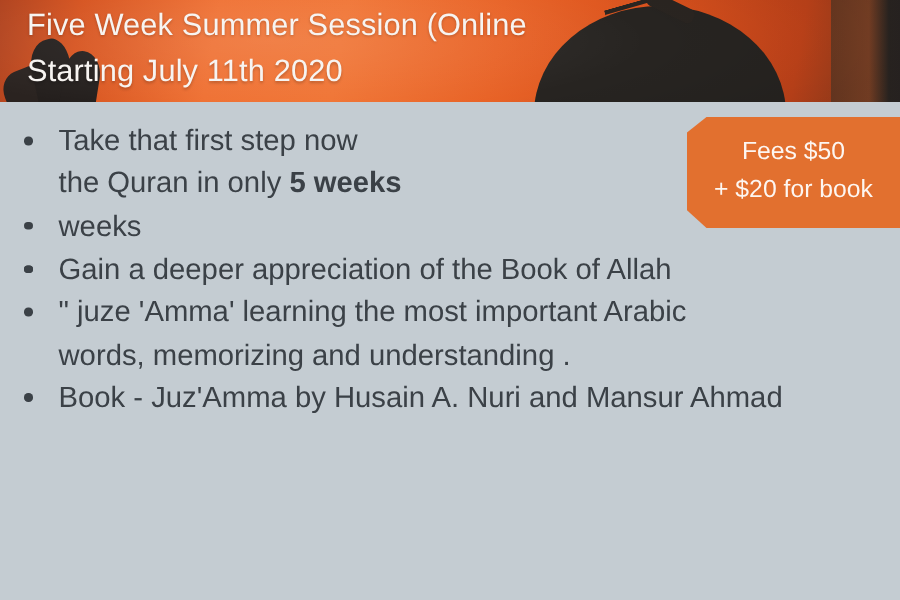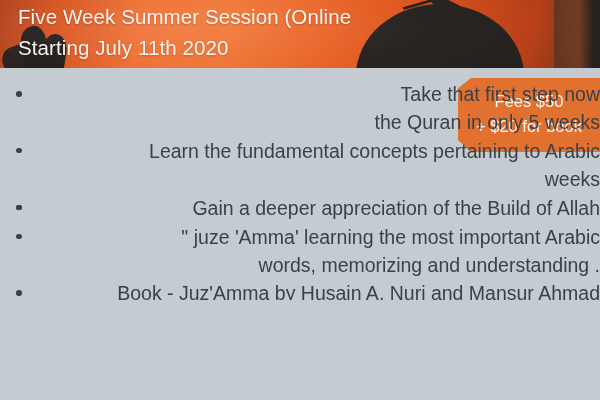--- a/index.html
+++ b/index.html
@@ -166,40 +166,39 @@
     width: 600px;
     margin: 0;
     padding: 0;
     list-style: none;
     color: #3b4147;
     font-size: 19.5px;
     line-height: 28.2px;
   }
   #bullets > li {
     position: relative;
-    padding-left: 16px;
+    padding-left: 39px;
     margin: 0 0 0.5px 0;
-    text-align: right;
   }
   #bullets > li::before {
     content: "";
     position: absolute;
     left: 16px;
     top: 11px;
     width: 5.5px;
     height: 5.5px;
     border-radius: 50%;
     background: #3b4147;
   }
   #bullets .line {
     display: block;
     white-space: pre;
   }
   #bullets b {
-    font-weight: 400;
+    font-weight: 700;
   }
 </style>
 </head>
 <body>
 
 <div id="slide" style="background: rgb(196, 204, 210);">
 
   <div id="header">
     <div class="hdr-brown"></div>
     <div class="hdr-dome"></div>
@@ -217,27 +216,26 @@
     <span class="fee-line">Fees $50</span>
     <span class="fee-line">+ $20 for book</span>
   </div>
 
   <ul id="bullets" style="color: rgb(59, 65, 71);">
       <li>
         <span class="line">Take that first step now</span>
         <span class="line">the Quran in only <b>5 weeks</b></span>
       </li>
       <li>
-        <span class="line">Learn the fundamental concepts pertaining to Arabic</span>
         <span class="line">weeks</span>
       </li>
       <li>
       </li>
       <li>
-        <span class="line">Gain a deeper appreciation of the Build of Allah</span>
+        <span class="line">Gain a deeper appreciation of the Book of Allah</span>
       </li>
       <li>
         <span class="line">" juze 'Amma' learning the most important Arabic</span>
         <span class="line">words, memorizing and understanding .</span>
       </li>
       <li>
         <span class="line">Book - Juz'Amma by Husain A. Nuri and Mansur Ahmad</span>
       </li>
     </ul>
 

